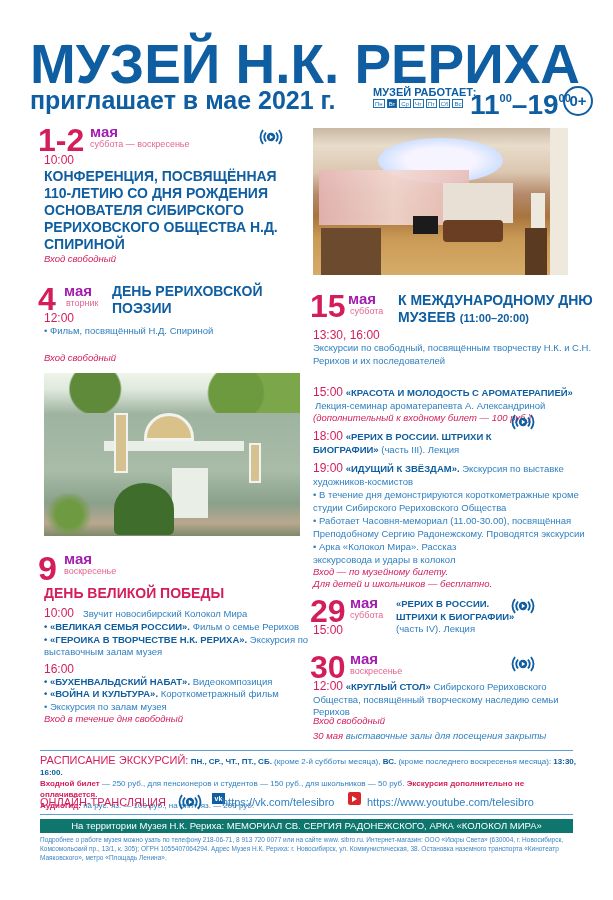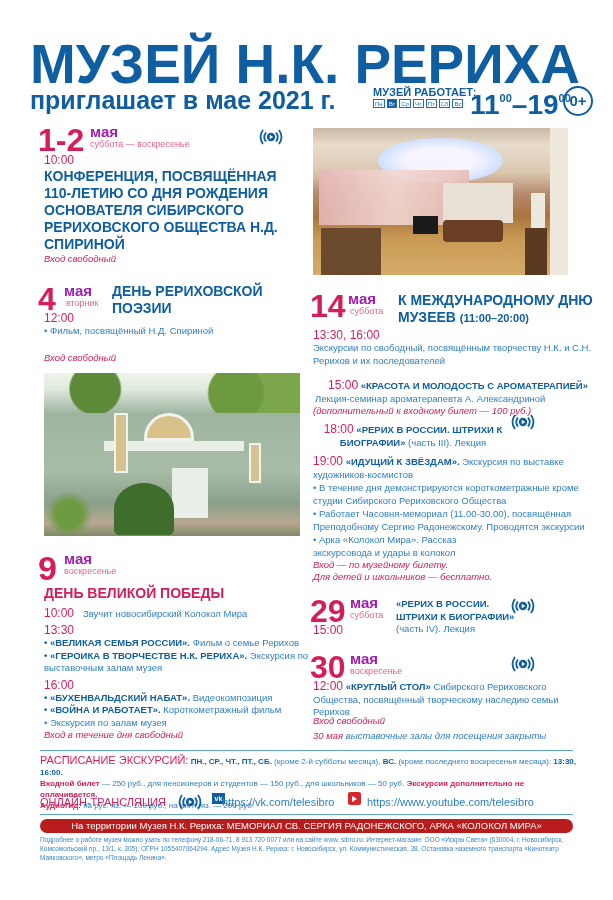--- a/index.html
+++ b/index.html
@@ -35,21 +35,21 @@
   .photo { overflow: hidden; }
 
   
   .rule { left: 40px; width: 533px; height: 1px; background: #5ba0d0; }
   .info { left: 40px; font-size: 8px; line-height: 11px; color: #2f7fc0; width: 540px; }
   .info .ph { color: #d31e5b; font-size: 11px; }
   .info b { color: #0f5ea1; }
   .info .pb { color: #d31e5b; font-weight: bold; }
   .online { left: 40px; top: 796px; font-size: 11px; color: #d31e5b; }
   .link { font-size: 11px; color: #2f7fc0; }
-  .banner { left: 40px; top: 819px; width: 533px; height: 14px; background: #b91c1c; color: #fff; font-size: 9.5px; text-align: center; line-height: 14px; border-radius: 7px; }
+  .banner { left: 40px; top: 819px; width: 533px; height: 14px; background: #0f766e; color: #fff; font-size: 9.5px; text-align: center; line-height: 14px; }
   .foot { left: 40px; top: 835px; width: 533px; font-size: 6.5px; line-height: 9px; color: #3f86c4; }
 </style>
 </head>
 <body>
 
 <svg width="0" height="0" style="position:absolute">
   <defs>
     <symbol id="bc" viewBox="0 0 26 20">
       <path d="M5 3 Q0 10 5 17" fill="none" stroke="#0f5ea1" stroke-width="1.8"></path>
       <path d="M8 5.5 Q4.5 10 8 14.5" fill="none" stroke="#0f5ea1" stroke-width="1.8"></path>
@@ -118,41 +118,40 @@
   <div style="position:absolute;left:70px;top:110px;width:60px;height:52px;border-radius:50% 50% 10% 10%;background:#3f6e2c;"></div>
   <div style="position:absolute;left:0;top:120px;width:50px;height:43px;background:radial-gradient(circle,#6e9a42 40%,transparent 70%);"></div>
 </div>
 
 <div class="abs bignum" style="left:38px;top:552px;font-size:34px;">9</div>
 <div class="abs may" style="left:64px;top:551px;">мая</div>
 <div class="abs wday" style="left:64px;top:566px;">воскресенье</div>
 <div class="abs head" style="left:44px;top:585px;color:#d31e5b;">ДЕНЬ ВЕЛИКОЙ ПОБЕДЫ</div>
 <div class="abs" style="left:44px;top:603px;width:265px;">
   <div><span class="time">10:00</span>&nbsp;&nbsp;<span class="txt">Звучит новосибирский Колокол Мира</span></div>
-  <div class="time" style="margin-top:2px;">13:30</div>
   <div class="txt"><b>• «ВЕЛИКАЯ СЕМЬЯ РОССИИ».</b><span> Фильм о семье Рерихов</span></div>
   <div class="txt"><b>• «ГЕРОИКА В ТВОРЧЕСТВЕ Н.К. РЕРИХА».</b><span> Экскурсия по выставочным залам музея</span></div>
   <div class="time" style="margin-top:3px;">16:00</div>
   <div class="txt"><b>• «БУХЕНВАЛЬДСКИЙ НАБАТ».</b><span> Видеокомпозиция</span></div>
-  <div class="txt"><b>• «ВОЙНА И РАБОТАЕТ».</b><span> Короткометражный фильм</span></div>
+  <div class="txt"><b>• «ВОЙНА И КУЛЬТУРА».</b><span> Короткометражный фильм</span></div>
   <div class="txt"><span>• Экскурсия по залам музея</span></div>
   <div class="free">Вход в течение дня свободный</div>
 </div>
 
-<div class="abs bignum" style="left:310px;top:290px;">14</div>
+<div class="abs bignum" style="left:310px;top:290px;">15</div>
 <div class="abs may" style="left:348px;top:291px;">мая</div>
 <div class="abs wday" style="left:350px;top:306px;">суббота</div>
 <div class="abs head" style="left:398px;top:292px;width:200px;"><span>К МЕЖДУНАРОДНОМУ ДНЮ МУЗЕЕВ</span> <span style="font-size:11px;">(11:00–20:00)</span></div>
 <div class="abs" style="left:313px;top:328px;width:290px;">
   <div class="time">13:30, 16:00</div>
   <div class="txt">Экскурсии по свободный, посвящённым творчеству Н.К. и С.Н. Рерихов и их последователей</div>
-  <div style="margin-top:11px;text-align:center;" class="txt"><span class="time">15:00</span> <b>«КРАСОТА И МОЛОДОСТЬ С АРОМАТЕРАПИЕЙ»</b></div>
+  <div style="margin-top:18px;" class="txt"><span class="time">15:00</span> <b>«КРАСОТА И МОЛОДОСТЬ С АРОМАТЕРАПИЕЙ»</b></div>
   <div class="txt" style="padding-left:2px;">Лекция-семинар ароматерапевта А. Александриной</div>
   <div class="free">(дополнительный к входному билет — 100 руб.)</div>
-  <div style="margin-top:5px;width:200px;text-align:center;" class="txt"><span class="time">18:00</span> <b>«РЕРИХ В РОССИИ. ШТРИХИ К БИОГРАФИИ»</b><span> (часть III). Лекция</span></div>
+  <div style="margin-top:5px;width:200px;" class="txt"><span class="time">18:00</span> <b>«РЕРИХ В РОССИИ. ШТРИХИ К БИОГРАФИИ»</b><span> (часть III). Лекция</span></div>
   <div style="margin-top:5px;" class="txt"><span class="time">19:00</span> <b>«ИДУЩИЙ К ЗВЁЗДАМ».</b><span> Экскурсия по выставке художников-космистов</span></div>
   <div class="txt" style="margin-top:1px;">•  В течение дня демонстрируются короткометражные кроме студии Сибирского Рериховского Общества</div>
   <div class="txt" style="margin-top:1px;">•  Работает Часовня-мемориал (11.00-30.00), посвящённая Преподобному Сергию Радонежскому. Проводятся экскурсии</div>
   <div class="txt" style="margin-top:1px;width:200px;">•  Арка «Колокол Мира». Рассказ экскурсовода и удары в колокол</div>
   <div class="free">Вход — по музейному билету.</div>
   <div class="free">Для детей и школьников — бесплатно.</div>
 </div>
 <svg class="abs bcast" style="left:510px;top:412px;">
     <use href="#bc"></use>
   </svg>

